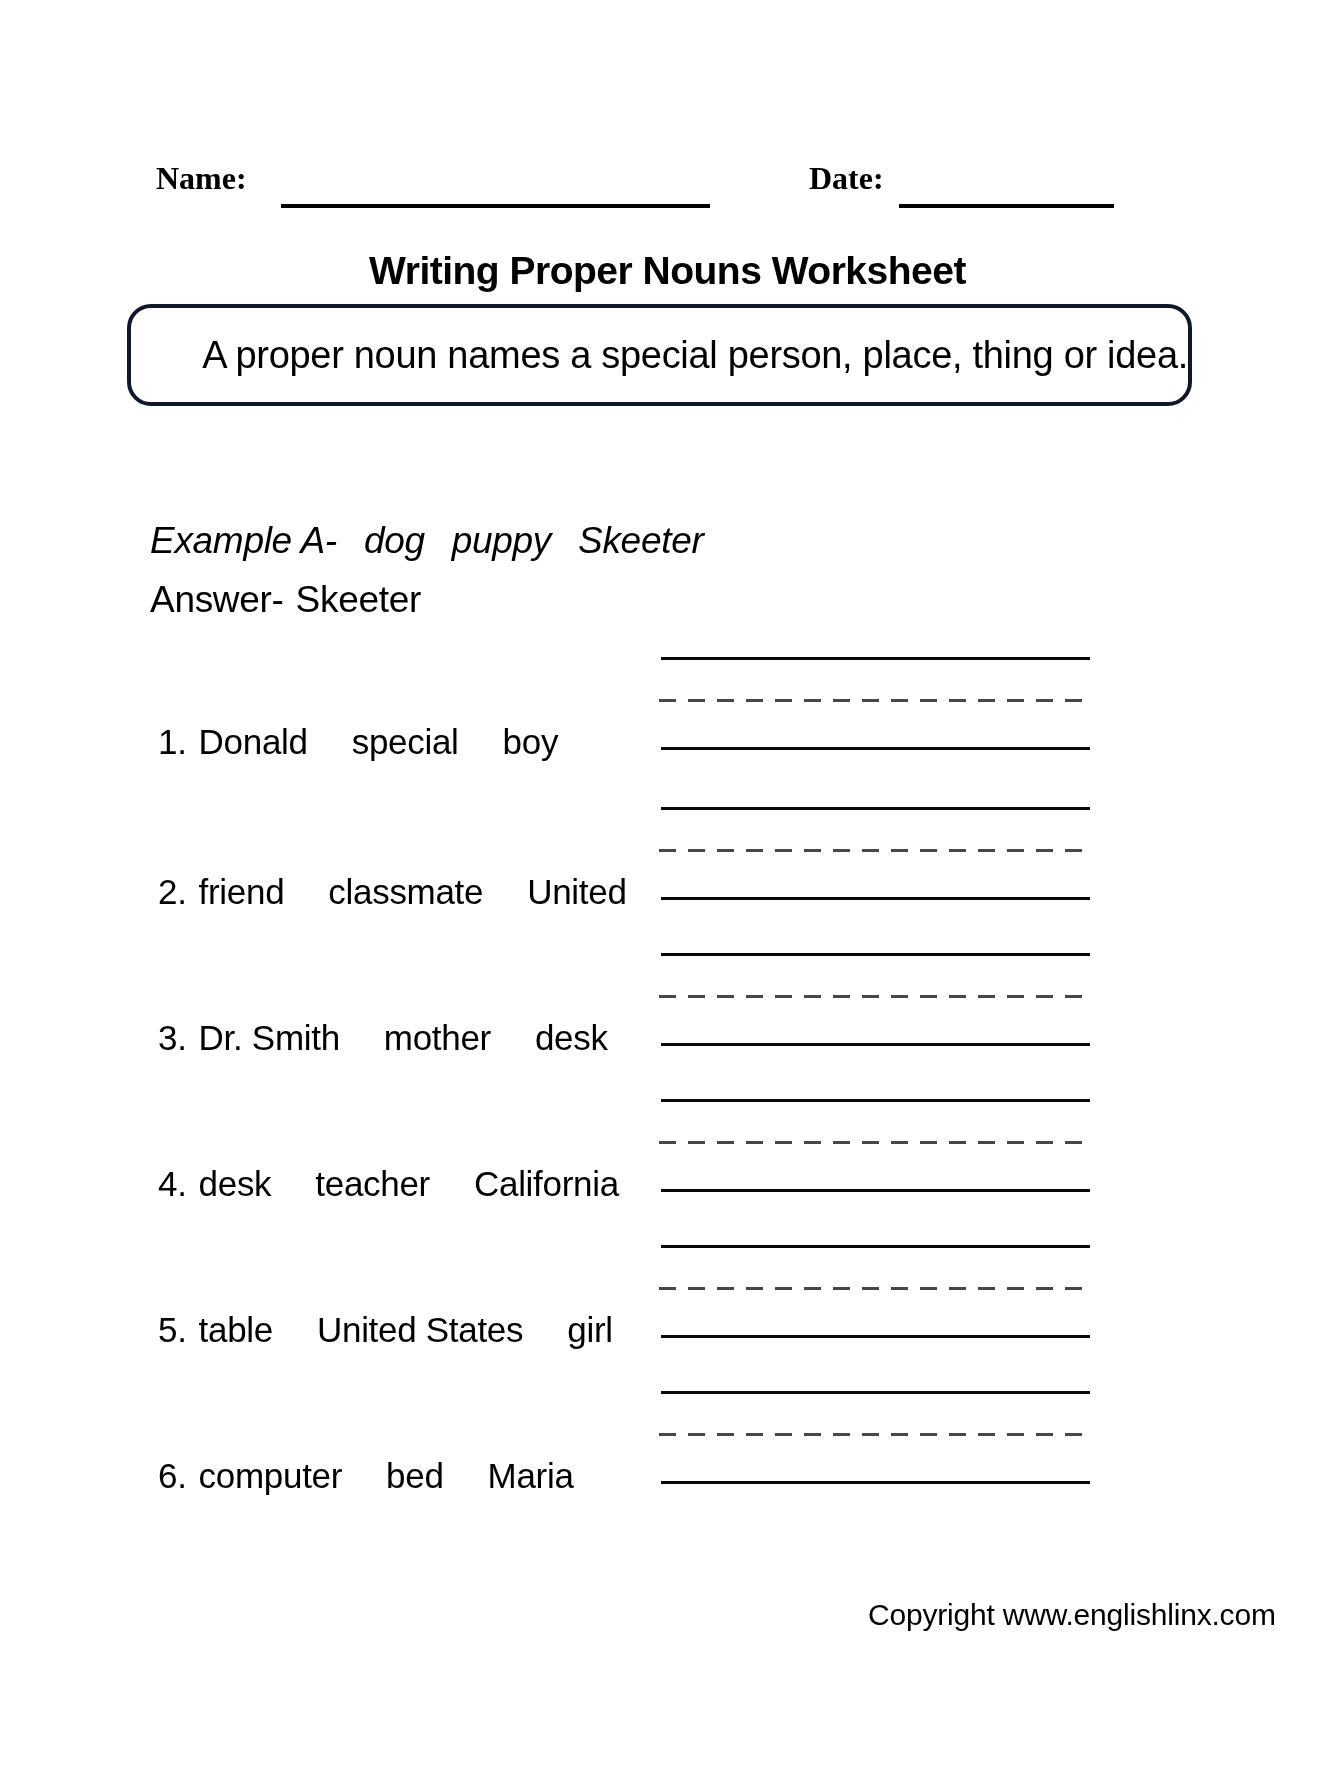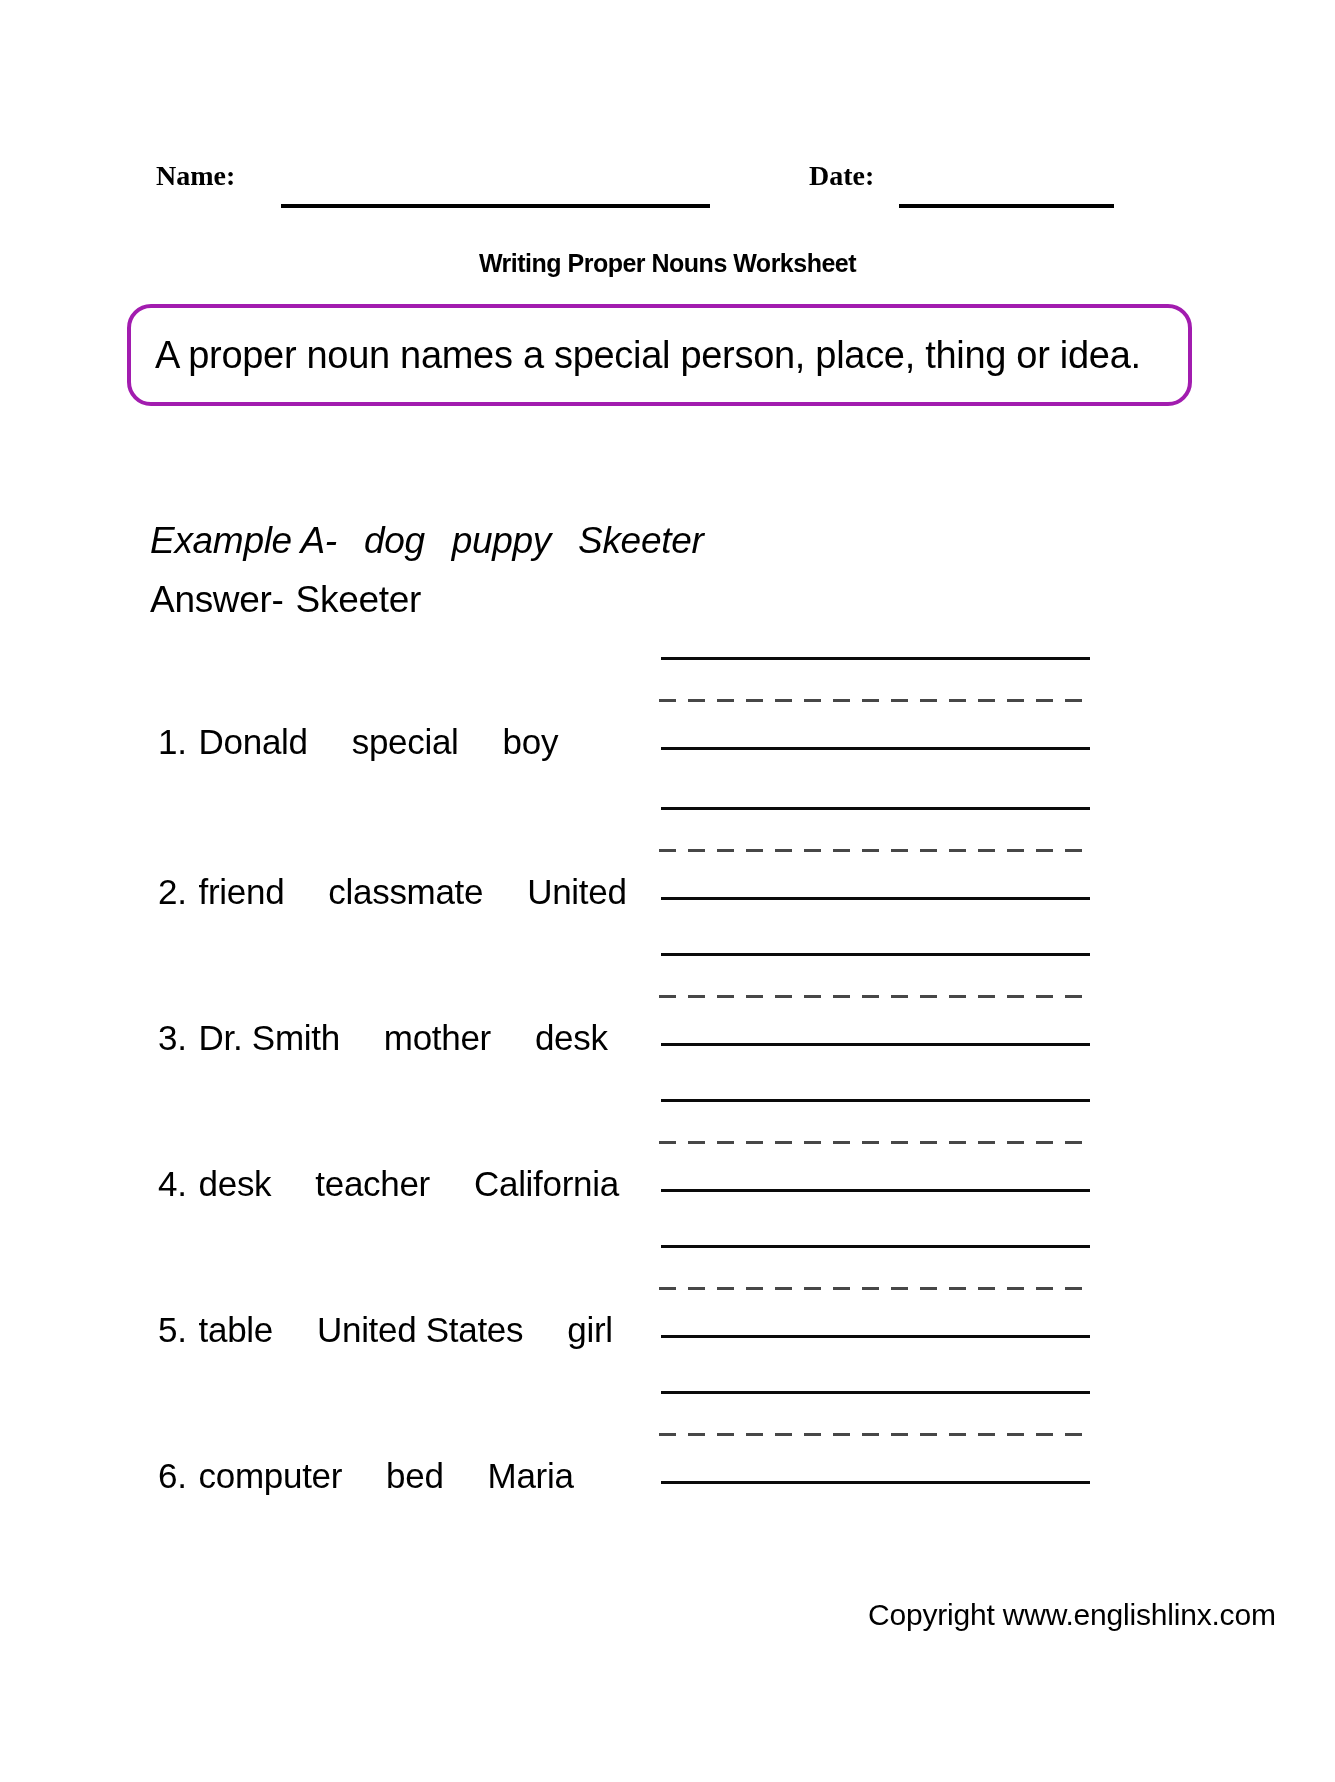--- a/index.html
+++ b/index.html
@@ -5,31 +5,31 @@
   html,body{margin:0;padding:0;background:#ffffff;}
   .page{
     position:relative;
     width:1335px;height:1782px;
     background:#ffffff;
     font-family:"Liberation Sans", sans-serif;
     color:#000;
     overflow:hidden;
   }
   .abs{position:absolute;line-height:1;}
-  .serif{font-family:"Liberation Serif", serif;font-weight:bold;font-size:28px;}
+  .serif{font-family:"Liberation Serif", serif;font-weight:bold;font-size:32px;}
   .fill-line{position:absolute;height:4px;background:#000;}
   .title{
     position:absolute;top:249px;left:0;width:100%;
-    text-align:center;font-weight:bold;font-size:25px;letter-spacing:-0.5px;
+    text-align:center;font-weight:bold;font-size:39px;letter-spacing:-0.5px;
   }
   .def-box{
     position:absolute;left:127px;top:304px;width:1033px;height:94px;
-    border:4px solid #a21caf;border-radius:24px;
+    border:4px solid #0f172a;border-radius:24px;
     display:flex;align-items:center;padding-left:24px;
-    font-size:38px;letter-spacing:-0.3px;
+    font-size:38px;letter-spacing:-0.3px;justify-content:flex-end;
   }
   .directions{position:absolute;left:146px;top:438px;font-size:37px;letter-spacing:-0.3px;}
   .example-row{position:absolute;left:150px;top:520px;display:flex;gap:27px;
     font-size:37px;font-style:italic;letter-spacing:-0.3px;}
   .answer-row{position:absolute;left:150px;top:579px;display:flex;gap:12px;
     font-size:37px;letter-spacing:-0.3px;}
   .item{position:absolute;left:158px;display:flex;gap:44px;
     font-size:35px;letter-spacing:-0.3px;white-space:nowrap;}
   .item .num{margin-right:-32px;}
   .gsolid{position:absolute;left:661px;width:429px;height:3px;background:#0a0a0a;}

